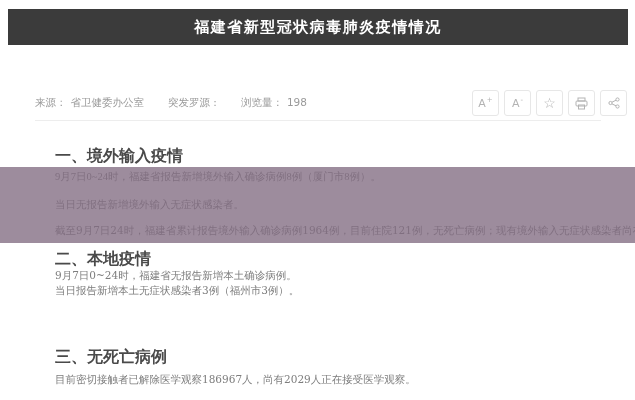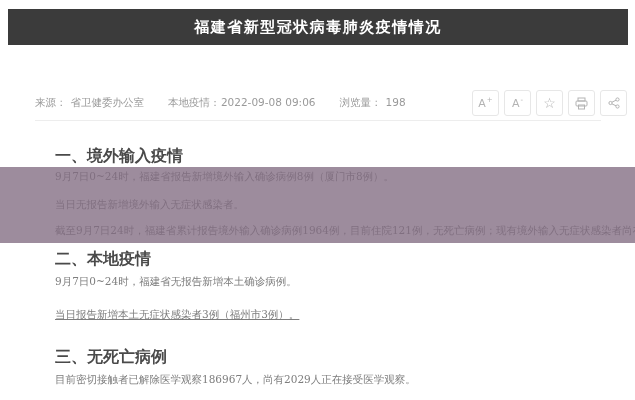--- a/index.html
+++ b/index.html
@@ -21,22 +21,22 @@
   .tool-btn sup{font-size:7px;margin-left:1px;}
   .tool-btn svg{display:block;}
   .star-glyph{font-size:14px;line-height:1;}
   .meta-divider{position:absolute;left:35px;top:120px;width:566px;height:1px;background:#ededed;}
 
   
   .sec-heading{position:absolute;left:55px;font-family:"DejaVu Serif","Liberation Serif",serif;
                font-size:16px;font-weight:bold;color:#4a4a4a;white-space:nowrap;}
   .para{position:absolute;left:55px;font-family:"DejaVu Serif","Liberation Serif",serif;
         font-size:10.5px;color:#7d7d7d;white-space:nowrap;}
-  .h1{top:146px;} .p1{top:170px;} .p2{top:198px;} .p3{top:224px;}
-  .h2{top:249px;} .p4{top:275px;} .p5{top:308px;text-decoration:underline;} .p6{top:325px;}
+  .h1{top:146px;} .p1{top:170px;font-family:Liberation Serif, serif;} .p2{top:198px;} .p3{top:224px;}
+  .h2{top:249px;} .p4{top:269px;} .p5{top:284px;} .p6{top:325px;}
   .h3{top:347px;} .p7{top:373px;}
 
   
   .overlay-band{position:absolute;left:0;top:167px;width:635px;height:76px;
                 background:rgba(130,108,130,0.78);z-index:5;}
   .overlay-text-wrap{position:absolute;left:0;top:167px;width:635px;height:76px;z-index:6;
                 display:flex;align-items:center;justify-content:center;}
   .overlay-text{font-size:38px;font-weight:bold;color:#ffffff;letter-spacing:2px;white-space:nowrap;
                 transform:translateX(12px);
                 -webkit-text-stroke:7px #4a4a4a;paint-order:stroke fill;
@@ -52,22 +52,21 @@
     <span>福建省新型冠状病毒肺炎疫情情况</span>
   </div>
 
   <div class="meta-row">
     <div class="meta-text">
       <span class="meta-item">
         <span>来源：</span>
         <span>省卫健委办公室</span>
       </span>
       <span class="meta-item">
-        <span>本地疫情 :</span>
-        <span>2022-09-08 09:06</span>
+        <span>突发罗源 :</span>
       </span>
       <span class="meta-item">
         <span>浏览量：</span>
         <span>198</span>
       </span>
     </div>
     <div class="toolbar">
       <div class="tool-btn">
         <span><span>A</span><sup>+</sup></span>
       </div>

